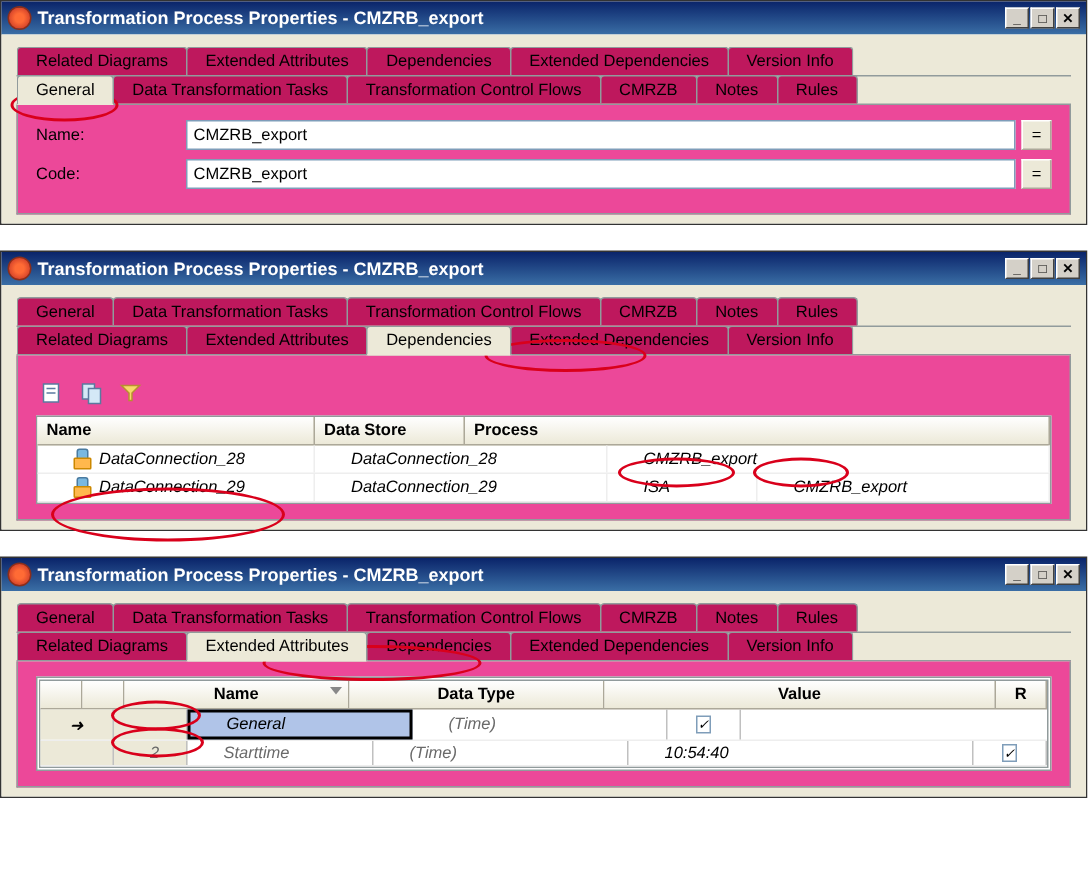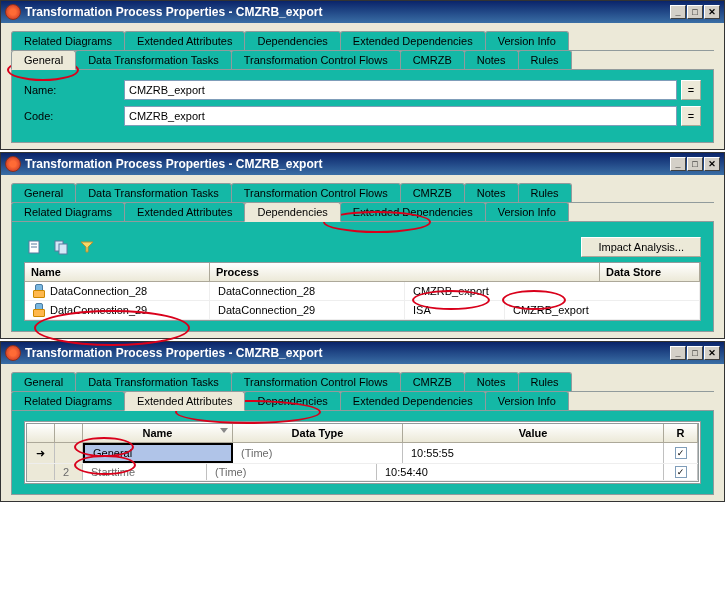--- a/index.html
+++ b/index.html
@@ -1,41 +1,41 @@
 <!DOCTYPE html>
 <html><head>
 <meta charset="utf-8">
 <style>
 * { box-sizing: border-box; margin: 0; padding: 0; }
 body { font-family: Tahoma, Arial, sans-serif; font-size: 11px; background: #fff; width: 725px; }
-.window { border: 1px solid #333; margin-bottom: 2px; }
+.window { border: 1px solid #333; margin-bottom: 17px; }
 .titlebar { background: linear-gradient(to bottom, #0a246a, #3a6ea5); color: #fff; display: flex; align-items: center; padding: 2px 4px; height: 22px; }
 .titlebar-icon { width: 16px; height: 16px; background: radial-gradient(circle, #ff6b35 30%, #d9472b 70%); border-radius: 50%; margin-right: 4px; border: 1px solid #8a2e1b; }
 .titlebar-text { font-weight: bold; font-size: 12px; flex: 1; }
 .win-controls { display: flex; gap: 1px; }
 .win-btn { width: 16px; height: 14px; background: #d4d0c8; border: 1px solid #fff; border-right-color: #404040; border-bottom-color: #404040; display: flex; align-items: center; justify-content: center; font-size: 9px; font-weight: bold; color: #000; cursor: pointer; }
 .client { background: #ece9d8; padding: 8px 10px 6px 10px; }
 .tabs-row { display: flex; border-bottom: 1px solid #919b9c; }
 .tabs-row.second { margin-top: -1px; }
-.tab { background: #14b8a6; border: 1px solid #919b9c; border-bottom: none; border-radius: 3px 3px 0 0; padding: 3px 12px 3px 12px; margin-right: -1px; cursor: pointer; position: relative; font-size: 11px; white-space: nowrap; }
+.tab { background: #be185d; border: 1px solid #919b9c; border-bottom: none; border-radius: 3px 3px 0 0; padding: 3px 12px 3px 12px; margin-right: -1px; cursor: pointer; position: relative; font-size: 11px; white-space: nowrap; }
 .tab.active { background: #ece9d8; z-index: 2; position: relative; border-bottom: 1px solid #ece9d8; margin-bottom: -1px; }
 .tab.active::after { content: ""; position: absolute; bottom: -1px; left: 0; right: 0; height: 1px; background: #ece9d8; }
-.tab-content { background: #14b8a6; border: 1px solid #919b9c; border-top: none; padding: 10px 12px; }
+.tab-content { background: #ec4899; border: 1px solid #919b9c; border-top: none; padding: 10px 12px; }
 .form-row { display: flex; align-items: center; margin-bottom: 6px; }
 .form-label { width: 100px; font-size: 11px; }
 .text-input { flex: 1; border: 1px solid #7f9db9; background: #fff; padding: 2px 4px; font-size: 11px; height: 20px; }
 .eq-btn { width: 20px; height: 20px; background: #ece9d8; border: 1px solid #fff; border-right-color: #aca899; border-bottom-color: #aca899; margin-left: 4px; display: flex; align-items: center; justify-content: center; cursor: pointer; }
 .toolbar { display: flex; align-items: center; gap: 4px; padding: 4px 0; }
 .tb-btn { width: 22px; height: 22px; display: flex; align-items: center; justify-content: center; cursor: pointer; border: 1px solid transparent; }
 .impact-btn { margin-left: auto; background: #ece9d8; border: 1px solid #fff; border-right-color: #aca899; border-bottom-color: #aca899; padding: 3px 16px; cursor: pointer; font-size: 11px; }
 .grid { border: 1px solid #919b9c; background: #fff; }
 .grid-header { display: flex; background: #ece9d8; border-bottom: 1px solid #aca899; font-weight: bold; }
 .grid-hcell { padding: 3px 6px; border-right: 1px solid #aca899; font-size: 11px; background: linear-gradient(to bottom, #fff, #ece9d8); }
 .grid-row { display: flex; border-bottom: 1px solid #eee; }
-.grid-cell { padding: 2px 8px; border-right: 1px solid #eee; font-size: 11px; display: flex; align-items: center; gap: 3px; }
+.grid-cell { padding: 2px 24px; border-right: 1px solid #eee; font-size: 11px; display: flex; align-items: center; gap: 3px; font-style: italic; }
 .row-icon { width: 14px; height: 14px; position: relative; }
 .row-icon::before { content: ""; position: absolute; left: 2px; top: 0; width: 6px; height: 8px; background: #7ab8e0; border: 1px solid #4a7ba0; border-radius: 2px 2px 0 0; }
 .row-icon::after { content: ""; position: absolute; left: 0; bottom: 0; width: 10px; height: 6px; background: #ffb84d; border: 1px solid #cc8800; border-radius: 1px; }
 .circle-annot { position: absolute; border: 2px solid #d9001b; border-radius: 50%; pointer-events: none; }
 .rel-wrap { position: relative; }
 .attr-grid .grid-header { background: #f5f3ee; }
 .attr-grid .grid-hcell { position: relative; }
 .attr-grid .sel-col { width: 28px; background: linear-gradient(to bottom, #fff, #ece9d8); }
 .attr-grid .num-col { width: 28px; background: linear-gradient(to bottom, #fff, #ece9d8); }
 .attr-row .grid-cell { border-right: 1px solid #c0c0c0; }
@@ -133,27 +133,26 @@
             <svg width="16" height="16">
               <rect x="2" y="2" width="8" height="10" fill="#d4e8f7" stroke="#5a7aa0"></rect>
               <rect x="6" y="5" width="8" height="10" fill="#d4e8f7" stroke="#5a7aa0"></rect>
             </svg>
           </div>
         <div class="tb-btn">
             <svg width="16" height="16">
               <path d="M2 3 L14 3 L9 8 L9 13 L7 13 L7 8 Z" fill="#f7d968" stroke="#b89030"></path>
             </svg>
           </div>
-        <button class="impact-btn">Impact Analysis...</button>
       </div>
       <div class="grid">
         <div class="grid-header">
           <div class="grid-hcell" style="width:185px;">Name</div>
+          <div class="grid-hcell" style="width:100px;">Data Store</div>
           <div class="grid-hcell" style="flex:1;">Process</div>
-          <div class="grid-hcell" style="width:100px;">Data Store</div>
         </div>
         <div class="grid-row">
           <div class="grid-cell" style="width:185px;">
               <span class="row-icon"></span>
               <span>DataConnection_28</span>
             </div>
           <div class="grid-cell" style="width:195px;">DataConnection_28</div>
           <div class="grid-cell" style="flex:1;">CMZRB_export</div>
         </div>
         <div class="grid-row">
@@ -213,21 +212,20 @@
           <div class="grid-hcell" style="flex:1; text-align:center;">Value</div>
           <div class="grid-hcell" style="width:34px; text-align:center;">R</div>
         </div>
         <div class="grid-row attr-row">
           <div class="grid-cell sel-col" style="width:28px; justify-content:center; background:#ece9d8;">
                 <span class="arrow-right"></span>
               </div>
           <div class="grid-cell num-col" style="width:28px; background:#ece9d8;"></div>
           <div class="grid-cell" style="width:150px; background:#b0c4e8; border:2px solid #000;">General</div>
           <div class="grid-cell readonly" style="width:170px;">(Time)</div>
-          <div class="grid-cell" style="flex:1;">10:55:55</div>
           <div class="grid-cell" style="width:34px; justify-content:center;">
                 <span class="checkbox">✓</span>
               </div>
         </div>
         <div class="grid-row attr-row">
           <div class="grid-cell sel-col" style="width:28px; background:#ece9d8;"></div>
           <div class="grid-cell num-col readonly" style="width:28px; background:#ece9d8;">2</div>
           <div class="grid-cell readonly" style="width:124px;">Starttime</div>
           <div class="grid-cell readonly" style="width:170px;">(Time)</div>
           <div class="grid-cell" style="flex:1;">10:54:40</div>

